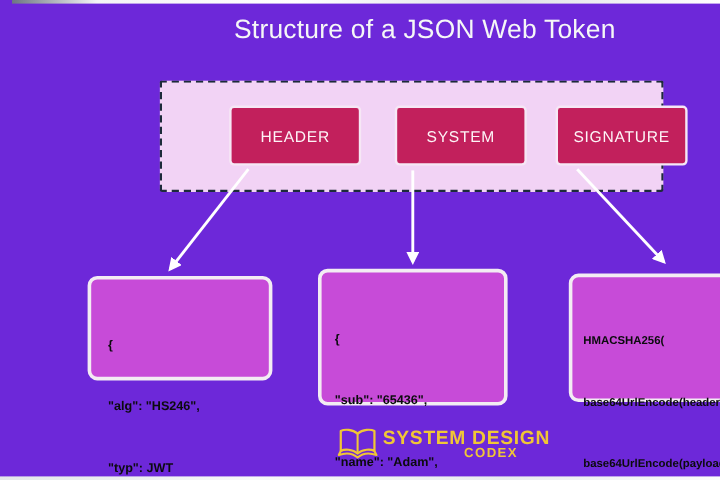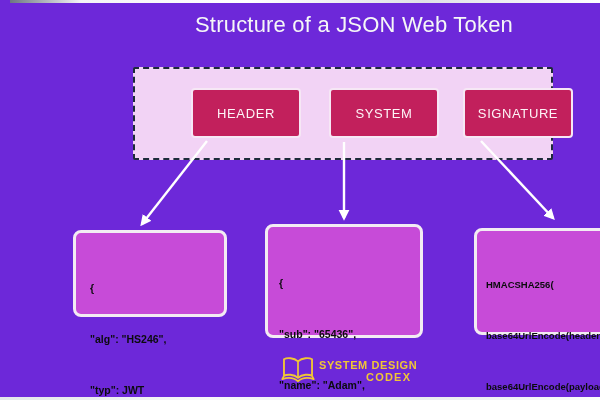--- a/index.html
+++ b/index.html
@@ -50,21 +50,21 @@
   .code-box div { white-space: pre; }
   .code-header    { left: 73px;  top: 230px; width: 154px; height: 87px;  padding: 13px 0 0 14px; }
   .code-payload   { left: 265px; top: 224px; width: 158px; height: 114px; padding: 14px 0 0 11px; }
   .code-signature { left: 474px; top: 228px; width: 152px; height: 107px; padding: 11px 0 0 9px; font-size: 9.5px; }
   .logo {
     position: absolute; left: 281px; top: 352px;
     display: flex; align-items: center; gap: 4px;
   }
   .logo-text { display: flex; flex-direction: column; align-items: center; }
   .logo-line1 {
-    color: #f0c636; font-weight: bold; font-size: 11px; letter-spacing: 0.6px; line-height: 12px;
+    color: #f0c636; font-weight: bold; font-size: 16px; letter-spacing: 0.6px; line-height: 12px;
   }
   .logo-line2 {
     color: #f0c636; font-weight: bold; font-size: 11px; letter-spacing: 1.2px; line-height: 12px; padding-left: 41px;
   }
 </style>
 </head>
 <body>
 
 <div class="stage">
 

